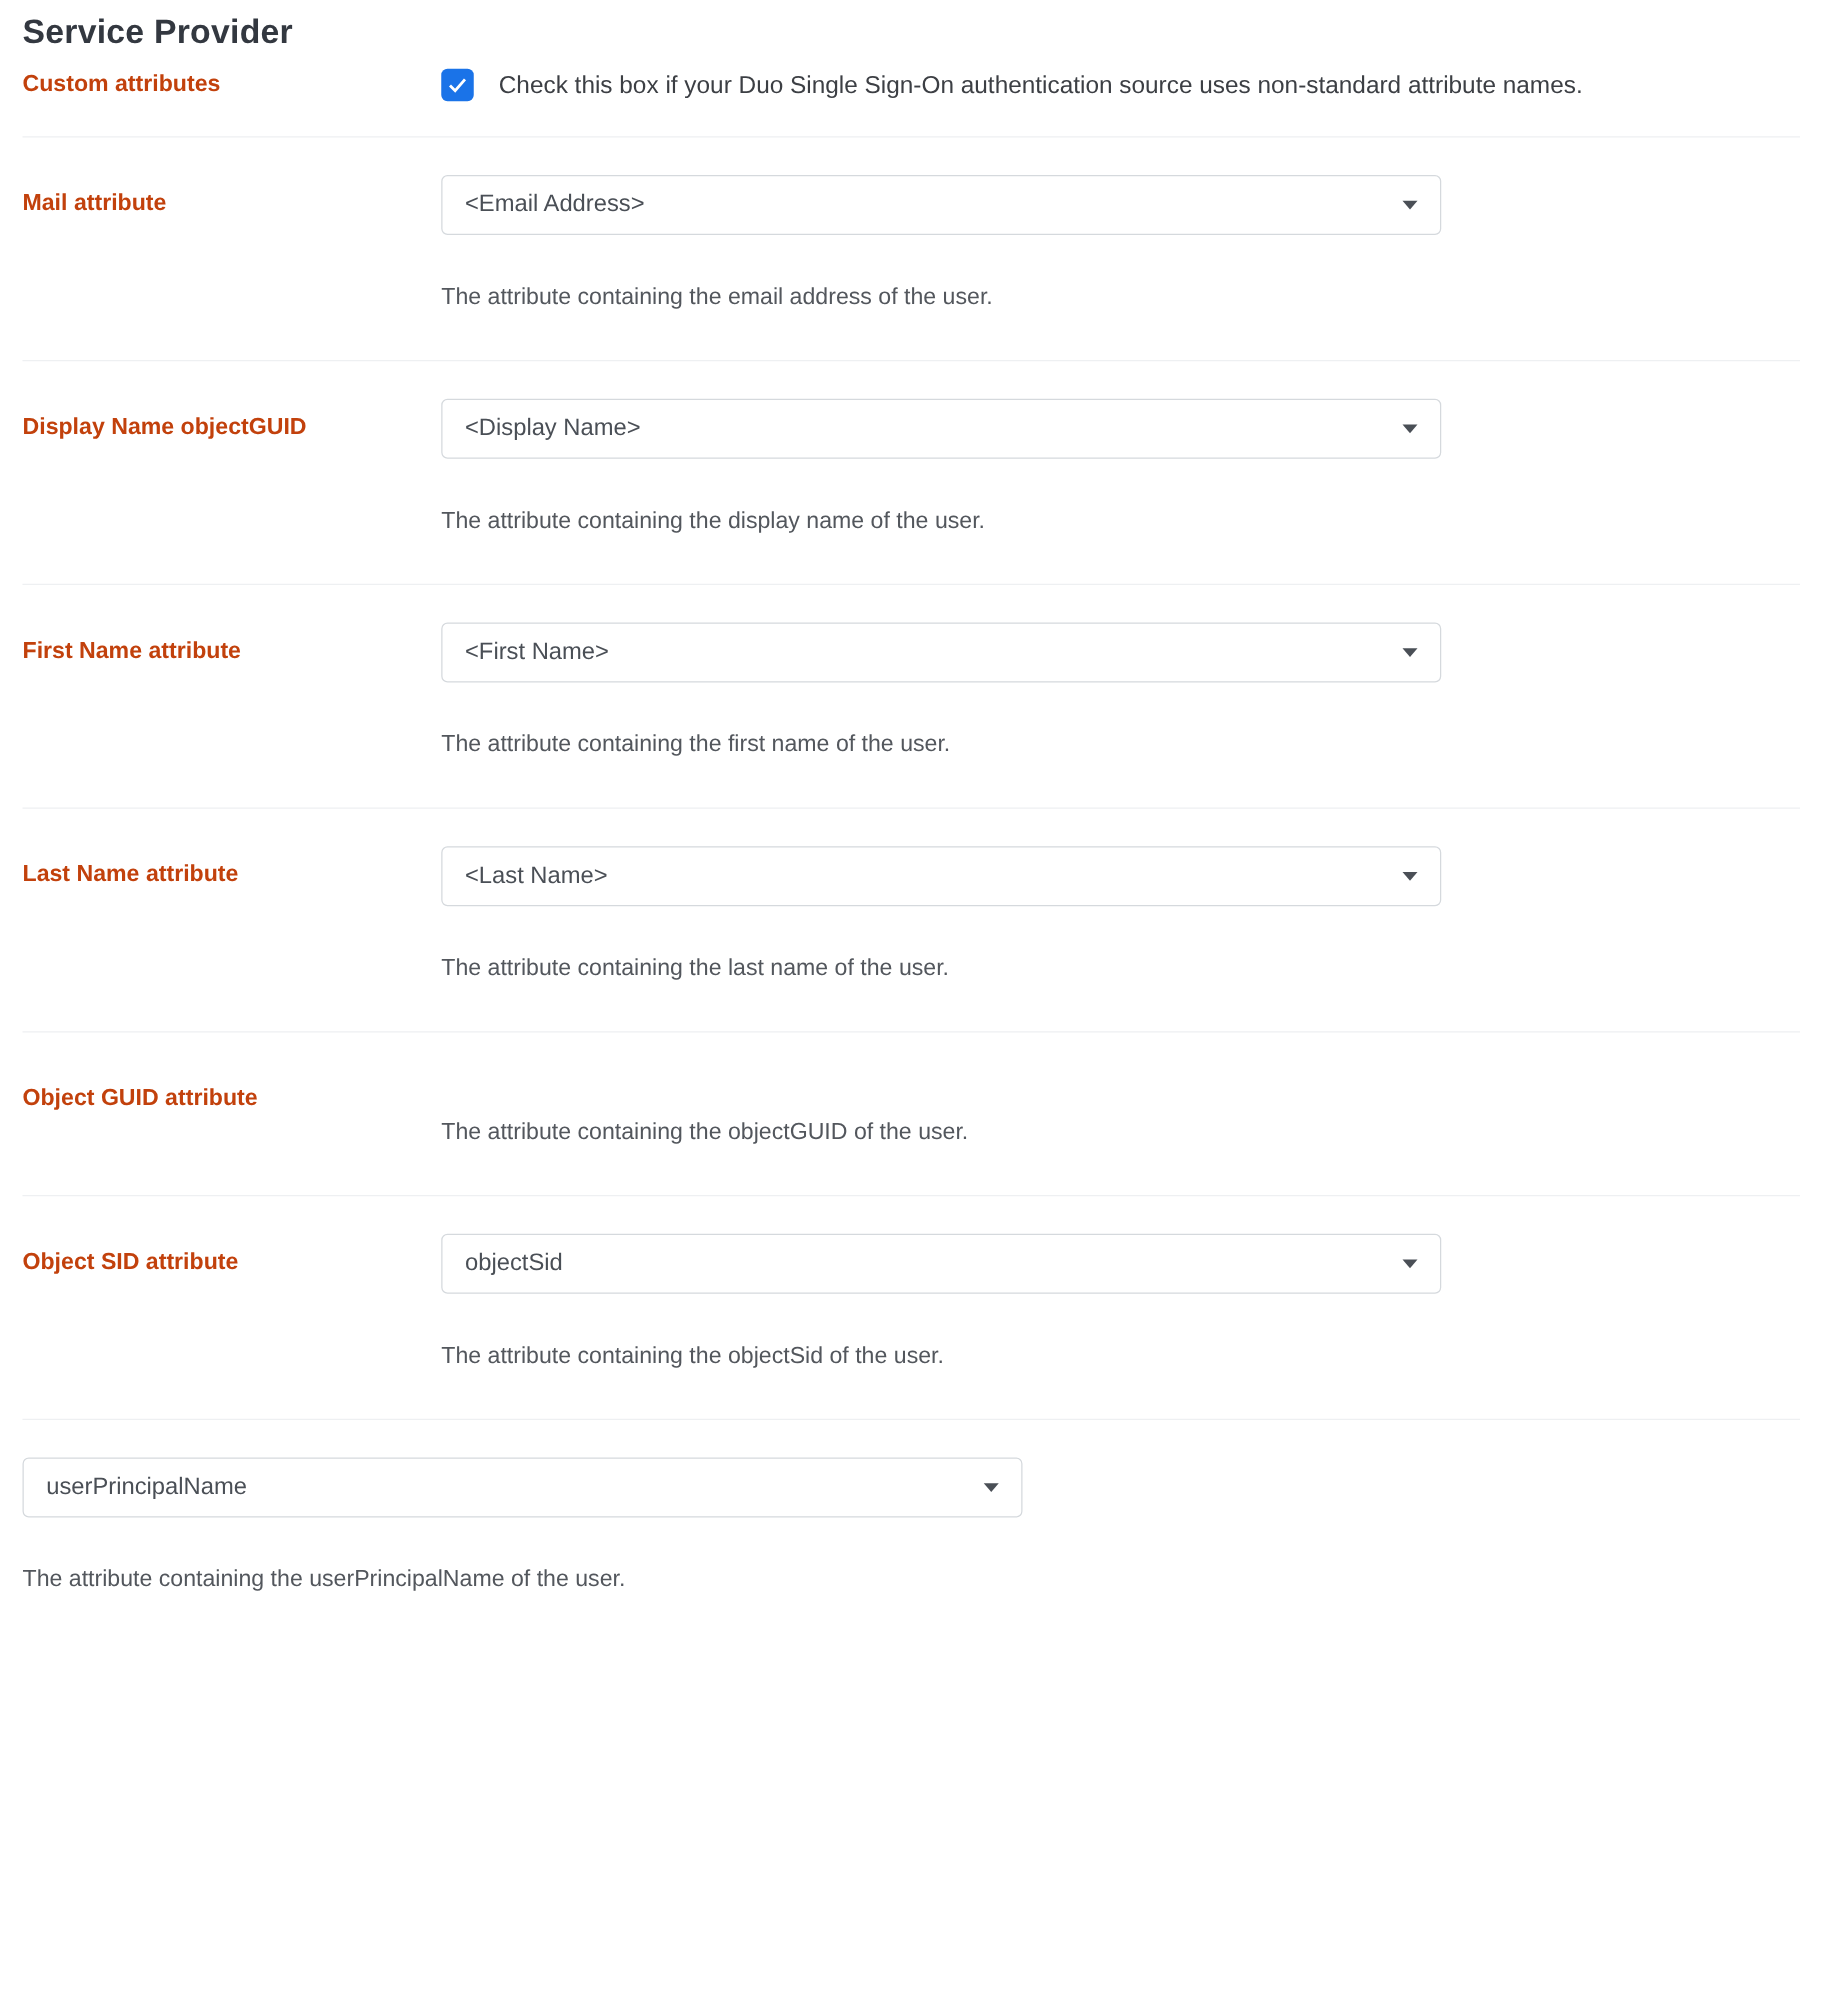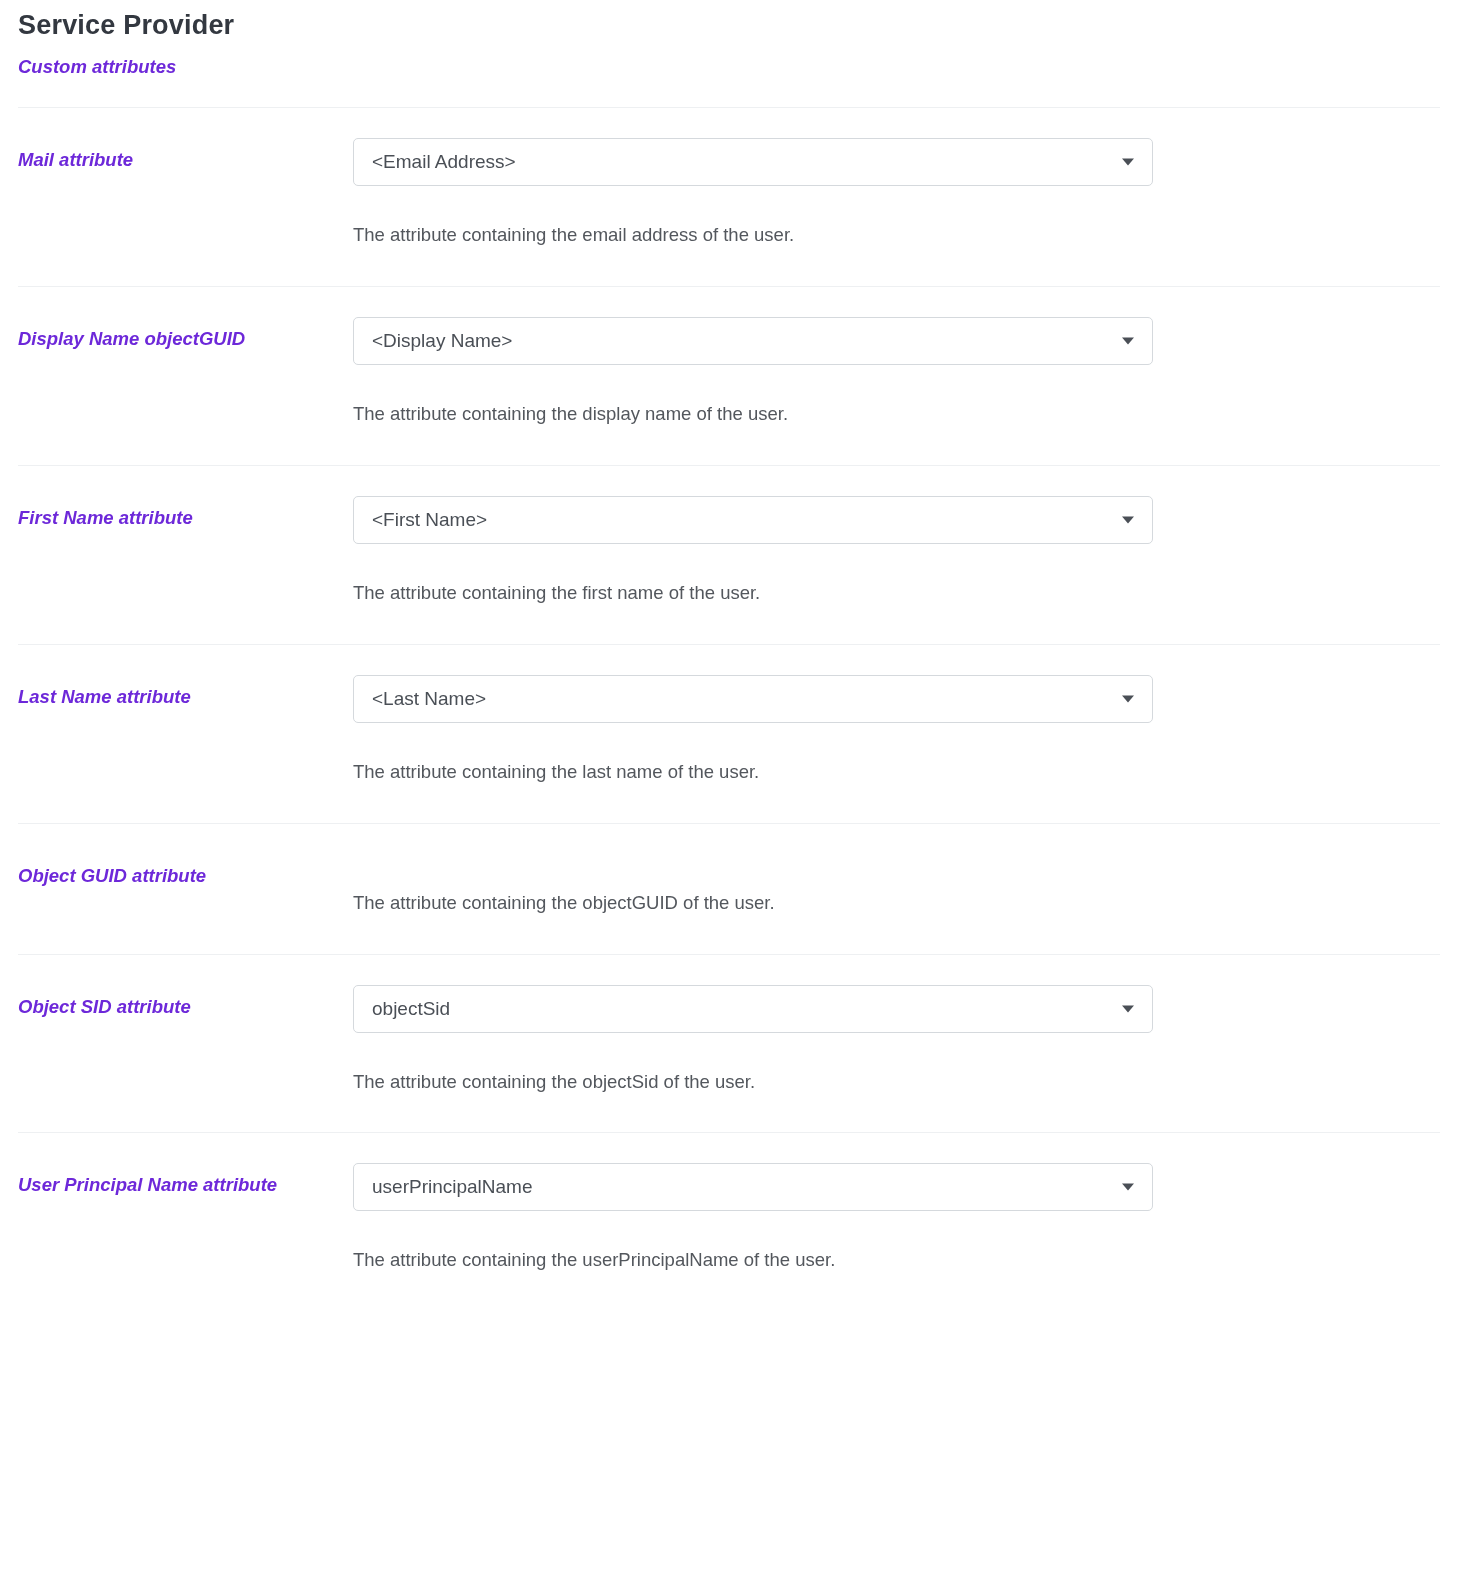--- a/index.html
+++ b/index.html
@@ -27,24 +27,23 @@
     border-bottom: 1px solid #eef0f2;
   }
   .row.first {
     padding-top: 14px;
     padding-bottom: 28px;
   }
   .label-col {
     flex: 0 0 335px;
     font-size: 18.5px;
     font-weight: 700;
-    color: #6d28d9;
+    color: #c2410c;
     padding-top: 10px;
     line-height: 1.3;
-    font-style: italic;
   }
   .row.first .label-col {
     padding-top: 0;
   }
   .control-col {
     flex: 1 1 auto;
     min-width: 0;
   }
   .checkbox-row {
     display: flex;
@@ -108,20 +107,30 @@
     line-height: 1.4;
   }
 </style>
 </head>
 <body>
 
 <h2 class="section-title">Service Provider</h2>
 
 <div class="row first">
   <div class="label-col">Custom attributes</div>
+  <div class="control-col">
+    <div class="checkbox-row">
+      <div class="checkbox" role="checkbox" aria-checked="true">
+        <svg viewBox="0 0 24 24">
+            <polyline points="4 12.5 9.5 18 20 6"></polyline>
+          </svg>
+      </div>
+      <div class="checkbox-desc">Check this box if your Duo Single Sign-On authentication source uses non-standard attribute names.</div>
+    </div>
+  </div>
 </div>
 
 <div class="row">
   <div class="label-col">Mail attribute</div>
   <div class="control-col">
     <div class="select">
       <span>&lt;Email Address&gt;</span>
       <span class="caret"></span>
     </div>
     <div class="help-text">The attribute containing the email address of the user.</div>
@@ -173,21 +182,20 @@
   <div class="control-col">
     <div class="select">
       <span>objectSid</span>
       <span class="caret"></span>
     </div>
     <div class="help-text">The attribute containing the objectSid of the user.</div>
   </div>
 </div>
 
 <div class="row" style="border-bottom:none;">
-  <div class="label-col">User Principal Name attribute</div>
   <div class="control-col">
     <div class="select">
       <span>userPrincipalName</span>
       <span class="caret"></span>
     </div>
     <div class="help-text">The attribute containing the userPrincipalName of the user.</div>
   </div>
 </div>
 
 </body></html>

